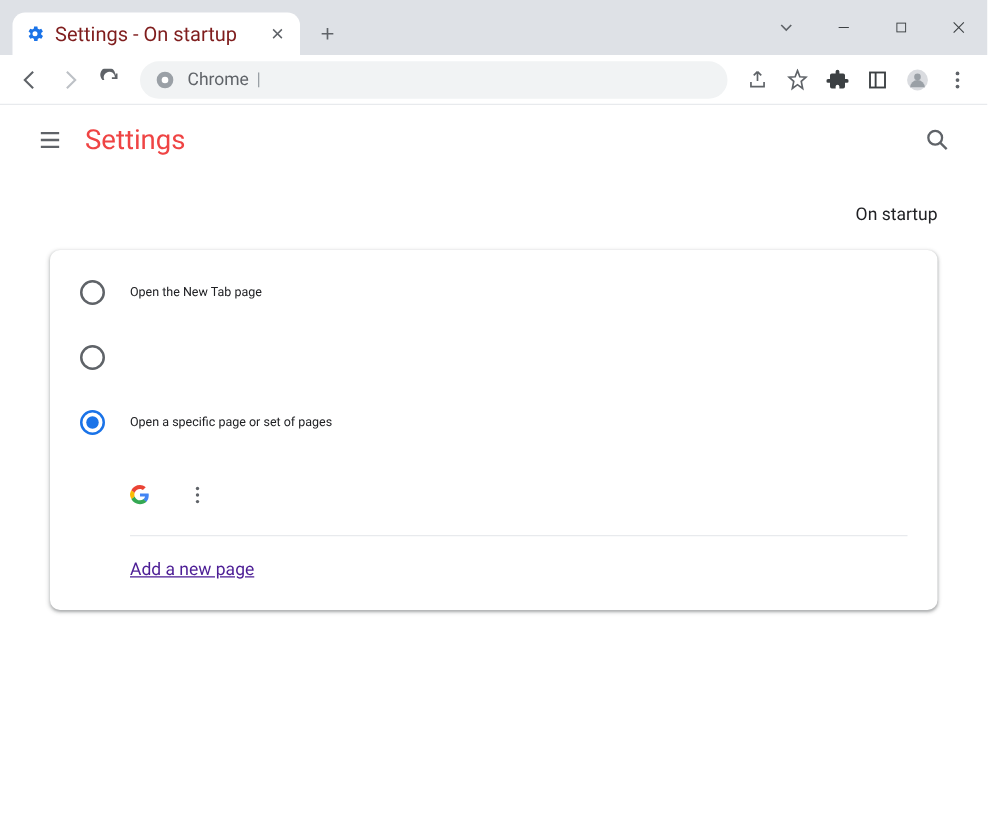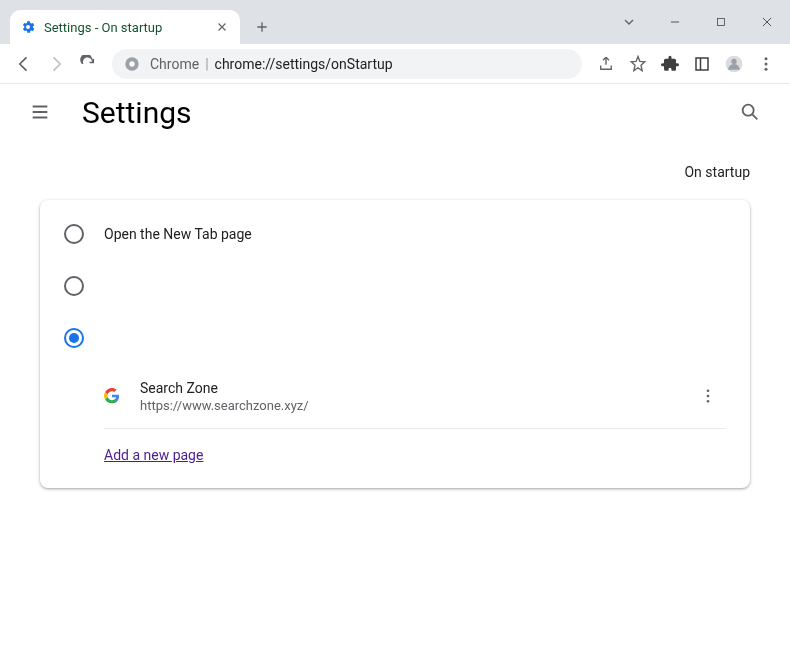--- a/index.html
+++ b/index.html
@@ -2,53 +2,53 @@
 <html><head>
 <meta charset="utf-8">
 <style>
 * { margin: 0; padding: 0; box-sizing: border-box; font-family: 'Segoe UI', Roboto, Arial, sans-serif; }
 body { width: 790px; height: 672px; background: #fff; overflow: hidden; position: relative; }
 
 
 .titlebar { height: 44px; display: flex; align-items: flex-end; background: #dee1e6; padding-left: 10px; }
 .tab { background: #fff; border-radius: 10px 10px 0 0; height: 34px; display: flex; align-items: center; padding: 0 10px; min-width: 230px; position: relative; }
 .tab-favicon { width: 16px; height: 16px; margin-right: 8px; }
-.tab-title { font-size: 13px; color: #14532d; flex: 1; }
+.tab-title { font-size: 16px; color: #7f1d1d; flex: 1; }
 .tab-close { width: 16px; height: 16px; display: flex; align-items: center; justify-content: center; color: #5f6368; cursor: pointer; }
 .newtab { width: 28px; height: 28px; display: flex; align-items: center; justify-content: center; margin-left: 8px; margin-bottom: 3px; cursor: pointer; }
 .win-controls { margin-left: auto; display: flex; height: 44px; align-items: center; }
 .win-btn { width: 46px; height: 32px; display: flex; align-items: center; justify-content: center; color: #3c4043; }
 .win-caret { width: 46px; height: 32px; display: flex; align-items: center; justify-content: center; color: #5f6368; }
 
 
 .toolbar { height: 40px; background: #fff; display: flex; align-items: center; padding: 0 8px; border-bottom: 1px solid #e8eaed; gap: 0; }
 .nav-btn { width: 32px; height: 32px; display: flex; align-items: center; justify-content: center; border-radius: 50%; color: #5f6368; }
 .nav-btn.disabled { color: #bdc1c6; }
 .omnibox { flex: 1; height: 30px; background: #f1f3f4; border-radius: 15px; display: flex; align-items: center; padding: 0 12px; margin: 0 8px; }
 .omni-icon { width: 16px; height: 16px; margin-right: 10px; color: #5f6368; }
 .omni-prefix { color: #5f6368; font-size: 14px; }
 .omni-sep { color: #9aa0a6; margin: 0 6px; font-size: 14px; }
 .omni-url { color: #202124; font-size: 14px; }
 .tool-icon { width: 32px; height: 32px; display: flex; align-items: center; justify-content: center; color: #5f6368; }
 
 
 .settings-header { height: 56px; display: flex; align-items: center; padding: 0 20px; }
 .menu-btn { width: 40px; height: 40px; display: flex; align-items: center; justify-content: center; color: #5f6368; }
-.settings-title { font-size: 30px; color: #000000; margin-left: 22px; font-weight: 400; }
+.settings-title { font-size: 22px; color: #ef4444; margin-left: 8px; font-weight: 400; }
 .search-btn { margin-left: auto; width: 40px; height: 40px; display: flex; align-items: center; justify-content: center; color: #5f6368; }
 
 
 .content { padding: 24px 40px; }
 .section-title { font-size: 14px; color: #202124; margin-bottom: 20px; text-align: right; }
 .card { background: #fff; border-radius: 8px; box-shadow: 0 1px 2px rgba(60,64,67,.3), 0 1px 3px 1px rgba(60,64,67,.15); padding: 8px 0; }
 .radio-row { display: flex; align-items: center; padding: 16px 24px; }
 .radio { width: 20px; height: 20px; border: 2px solid #5f6368; border-radius: 50%; margin-right: 20px; position: relative; flex-shrink: 0; }
 .radio.selected { border-color: #1a73e8; }
 .radio.selected::after { content: ''; position: absolute; width: 10px; height: 10px; background: #1a73e8; border-radius: 50%; top: 50%; left: 50%; transform: translate(-50%, -50%); }
-.radio-label { font-size: 14px; color: #202124; }
+.radio-label { font-size: 10px; color: #202124; }
 .subsection { margin-left: 64px; margin-right: 24px; }
 .page-entry { display: flex; align-items: center; padding: 14px 0; border-bottom: 1px solid #e8eaed; }
 .page-favicon { width: 16px; height: 16px; margin-right: 20px; }
 .page-info { flex: 1; }
 .page-name { font-size: 14px; color: #202124; }
 .page-url { font-size: 13px; color: #5f6368; margin-top: 2px; }
 .more-btn { width: 36px; height: 36px; display: flex; align-items: center; justify-content: center; color: #5f6368; }
 .link-row { padding: 16px 0; border-bottom: 1px solid #e8eaed; }
 .link-row:last-child { border-bottom: none; }
 .link-text { font-size: 14px; color: #4c1d95; text-decoration: underline; cursor: pointer; }
@@ -119,21 +119,20 @@
   </div>
   <div class="omnibox">
     <span class="omni-icon">
       <svg viewBox="0 0 24 24" width="16" height="16">
           <circle cx="12" cy="12" r="10" fill="#9aa0a6"></circle>
           <circle cx="12" cy="12" r="4" fill="#fff"></circle>
         </svg>
     </span>
     <span class="omni-prefix">Chrome</span>
     <span class="omni-sep">|</span>
-    <span class="omni-url">chrome://settings/onStartup</span>
   </div>
   <div class="tool-icon">
     <svg viewBox="0 0 24 24" width="18" height="18">
         <path fill="none" stroke="#5f6368" stroke-width="1.8" d="M12 3v10m0-10l-4 4m4-4l4 4M5 14v5h14v-5"></path>
       </svg>
   </div>
   <div class="tool-icon">
     <svg viewBox="0 0 24 24" width="18" height="18">
         <path fill="none" stroke="#5f6368" stroke-width="1.8" d="M12 2l2.5 6.5L21 9l-5 4.5L17.5 21 12 17l-5.5 4L8 13.5 3 9l6.5-.5z"></path>
       </svg>
@@ -188,36 +187,33 @@
       <div class="radio"></div>
       <div class="radio-label">Open the New Tab page</div>
     </div>
 
     <div class="radio-row">
       <div class="radio"></div>
     </div>
 
     <div class="radio-row">
       <div class="radio selected"></div>
+      <div class="radio-label">Open a specific page or set of pages</div>
     </div>
 
     <div class="subsection">
       <div class="page-entry">
         <span class="page-favicon">
           <svg viewBox="0 0 48 48" width="16" height="16">
               <path fill="#4285F4" d="M45 24.5c0-1.6-.1-2.8-.4-4H24v7.3h12c-.2 2-1.6 5-5 7l7.7 6c4.6-4.2 6.3-10.3 6.3-16.3z"></path>
               <path fill="#34A853" d="M24 46c6.3 0 11.6-2 15.5-5.6l-7.7-6c-2 1.4-4.8 2.4-7.8 2.4-6 0-11-4-12.8-9.5l-8 6.2C7.2 41 14.9 46 24 46z"></path>
               <path fill="#FBBC05" d="M11.2 27.3c-.5-1.4-.8-2.9-.8-4.3s.3-3 .8-4.3l-8-6.2C1.6 15.6 0 19.6 0 23s1.6 7.4 3.2 10.5l8-6.2z"></path>
               <path fill="#EA4335" d="M24 9.5c3.4 0 5.7 1.5 7 2.7l6.8-6.6C33.6 2 28.3 0 24 0 14.9 0 7.2 5 3.2 12.5l8 6.2C13 13.5 18 9.5 24 9.5z"></path>
             </svg>
         </span>
-        <div class="page-info">
-          <div class="page-name">Search Zone</div>
-          <div class="page-url">https://www.searchzone.xyz/</div>
-        </div>
         <div class="more-btn">
           <svg viewBox="0 0 24 24" width="18" height="18">
               <circle cx="12" cy="5" r="1.8" fill="#5f6368"></circle>
               <circle cx="12" cy="12" r="1.8" fill="#5f6368"></circle>
               <circle cx="12" cy="19" r="1.8" fill="#5f6368"></circle>
             </svg>
         </div>
       </div>
 
       <div class="link-row">

